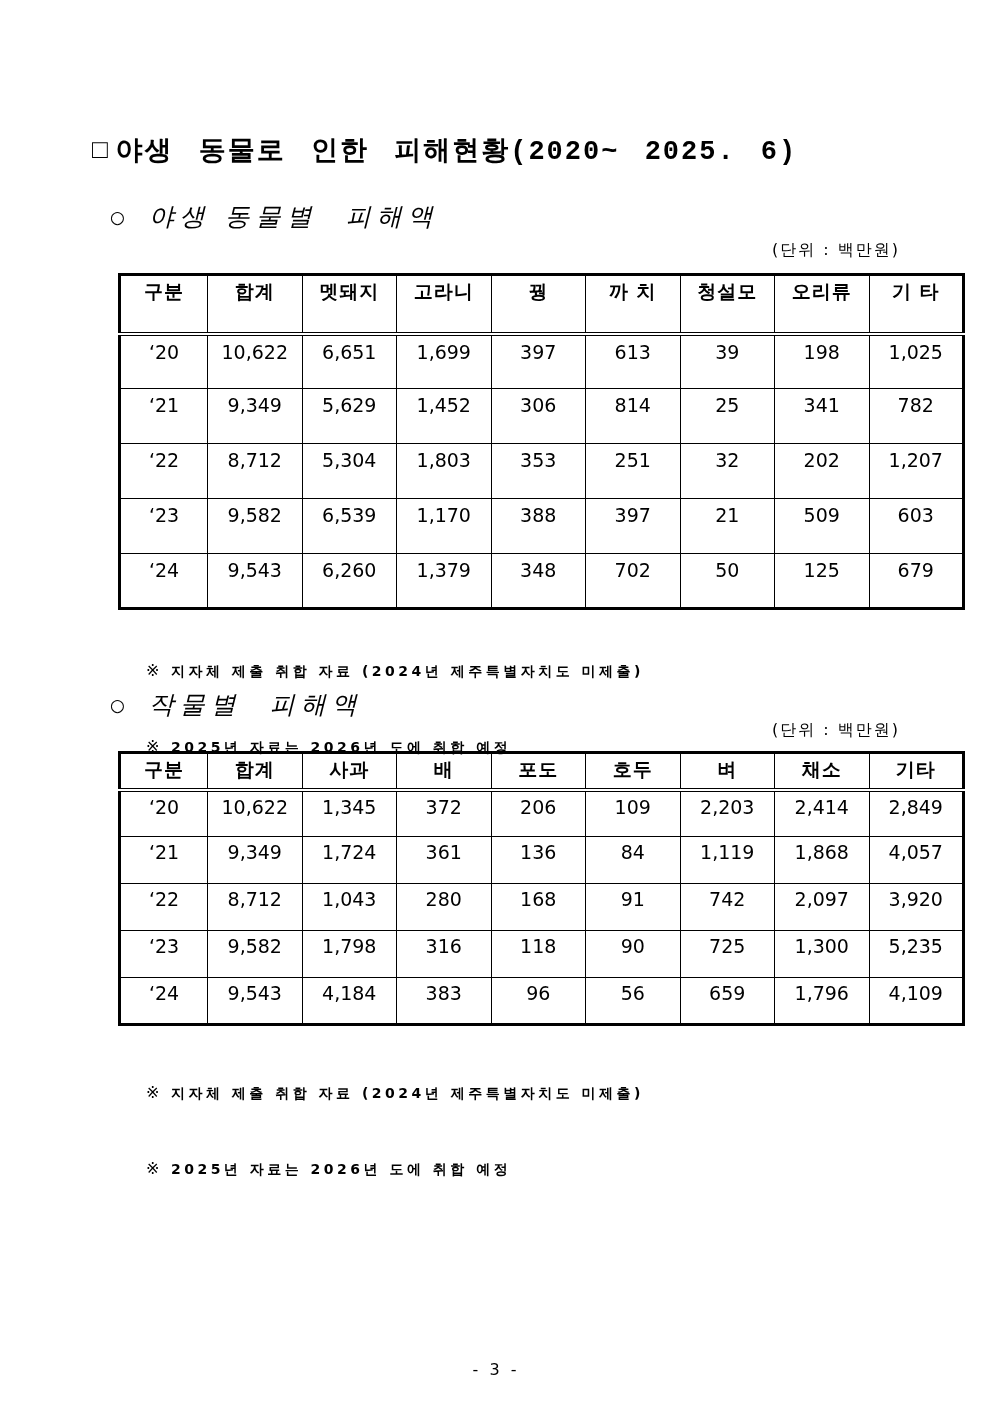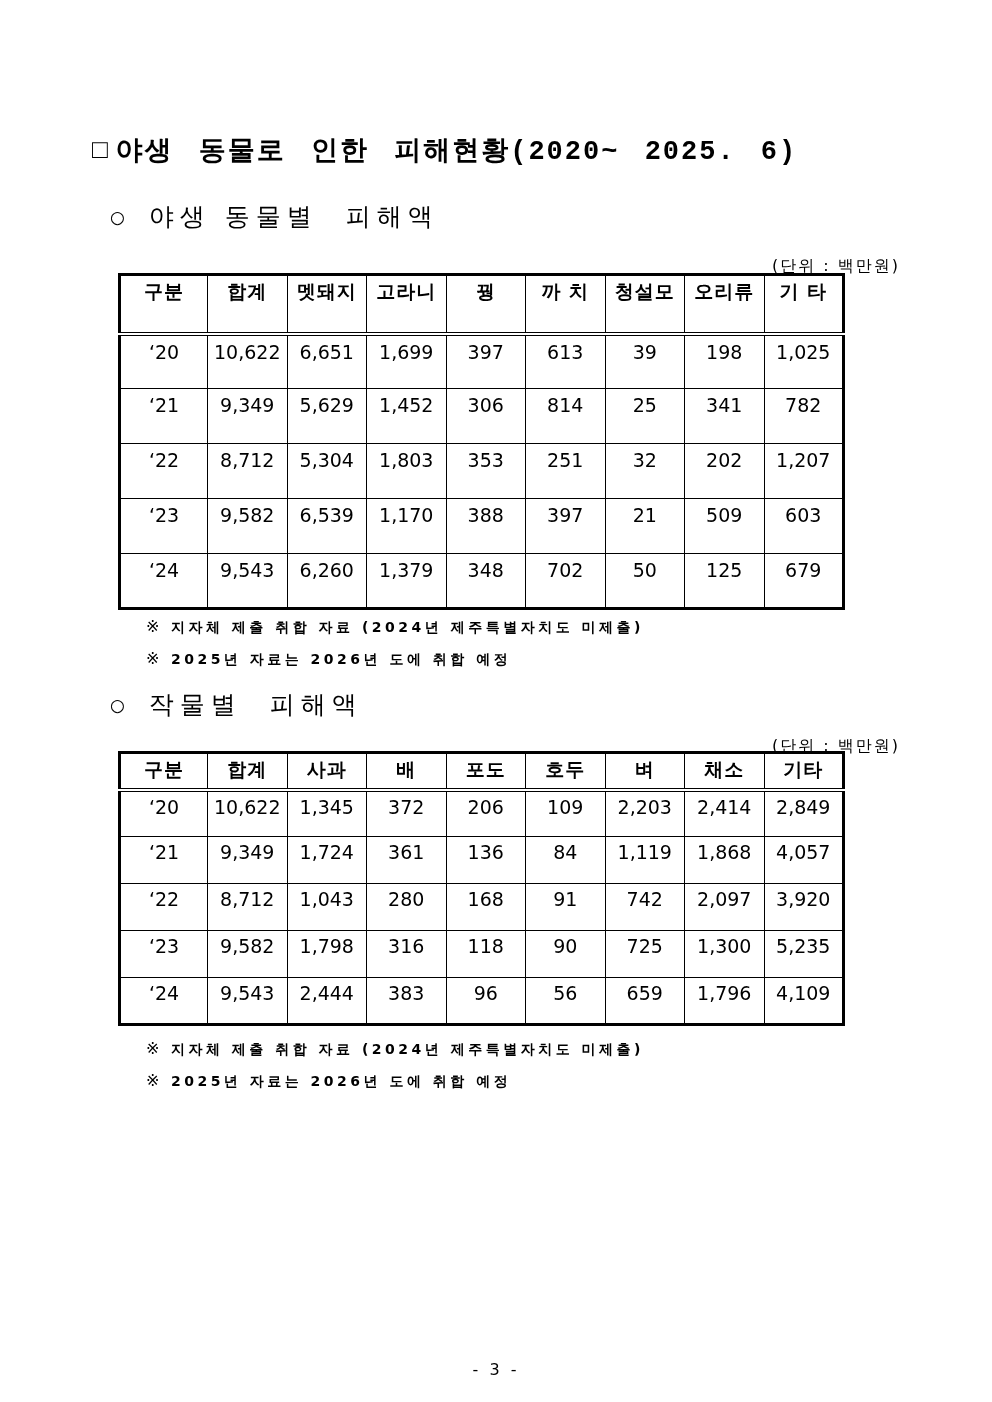--- a/index.html
+++ b/index.html
@@ -21,39 +21,39 @@
   .title-bullet {
     display: inline-block; margin-right: 6px;
     font-weight: 400; font-size: 26px;
     transform: translateY(-1px);
   }
 
   .section-heading {
     position: absolute; left: 110px;
     font-family: "DejaVu Serif", serif;
     font-size: 25px; font-weight: 500;
-    letter-spacing: 6px; white-space: pre;
+    letter-spacing: 6px; white-space: pre; font-style: italic;
   }
   .section-heading .circle-bullet {
     font-size: 17px; letter-spacing: 0;
     margin-right: 24px; vertical-align: 2px;
   }
   #section1-heading { top: 200px; }
   #section2-heading { top: 688px; }
 
   .unit-label {
     position: absolute; right: 92px;
-    font-size: 16px; letter-spacing: 2px; white-space: pre; margin-top: 16px;
+    font-size: 16px; letter-spacing: 2px; white-space: pre;
   }
   #unit1 { top: 240px; }
   #unit2 { top: 720px; }
 
   table.data-table {
     position: absolute; left: 118px;
-    width: 727px;
+    width: 847px;
     border-collapse: collapse; table-layout: fixed;
     border: 3px solid #000;
   }
   #table1 { top: 273px; }
   #table2 { top: 751px; }
 
   table.data-table th, table.data-table td {
     border: 1px solid #000;
     text-align: center; vertical-align: top;
     font-size: 19px; padding: 3px 2px 0 2px;
@@ -72,21 +72,21 @@
   #table2 td { height: 47px; padding-top: 4px; }
 
   .notes {
     position: absolute; left: 146px;
     display: flex; flex-direction: column; row-gap: 12px;
   }
   #notes1 { top: 617px; }
   #notes2 { top: 1039px; }
   .note {
     font-size: 14px; font-weight: 600;
-    letter-spacing: 3.5px; white-space: pre;
+    letter-spacing: 3.5px; white-space: pre; margin-top: 44px;
   }
   .note .note-marker {
     font-size: 16px; margin-right: 8px; font-weight: 400;
   }
 
   .page-footer {
     position: absolute; top: 1360px; left: 0;
     width: 100%; text-align: center;
     font-size: 16px; letter-spacing: 3px;
   }
@@ -237,21 +237,21 @@
         <td>316</td>
         <td>118</td>
         <td>90</td>
         <td>725</td>
         <td>1,300</td>
         <td>5,235</td>
       </tr>
       <tr>
         <td>‘24</td>
         <td>9,543</td>
-        <td>2,444</td>
+        <td>4,184</td>
         <td>383</td>
         <td>96</td>
         <td>56</td>
         <td>659</td>
         <td>1,796</td>
         <td>4,109</td>
       </tr>
     </tbody>
   </table>
 

